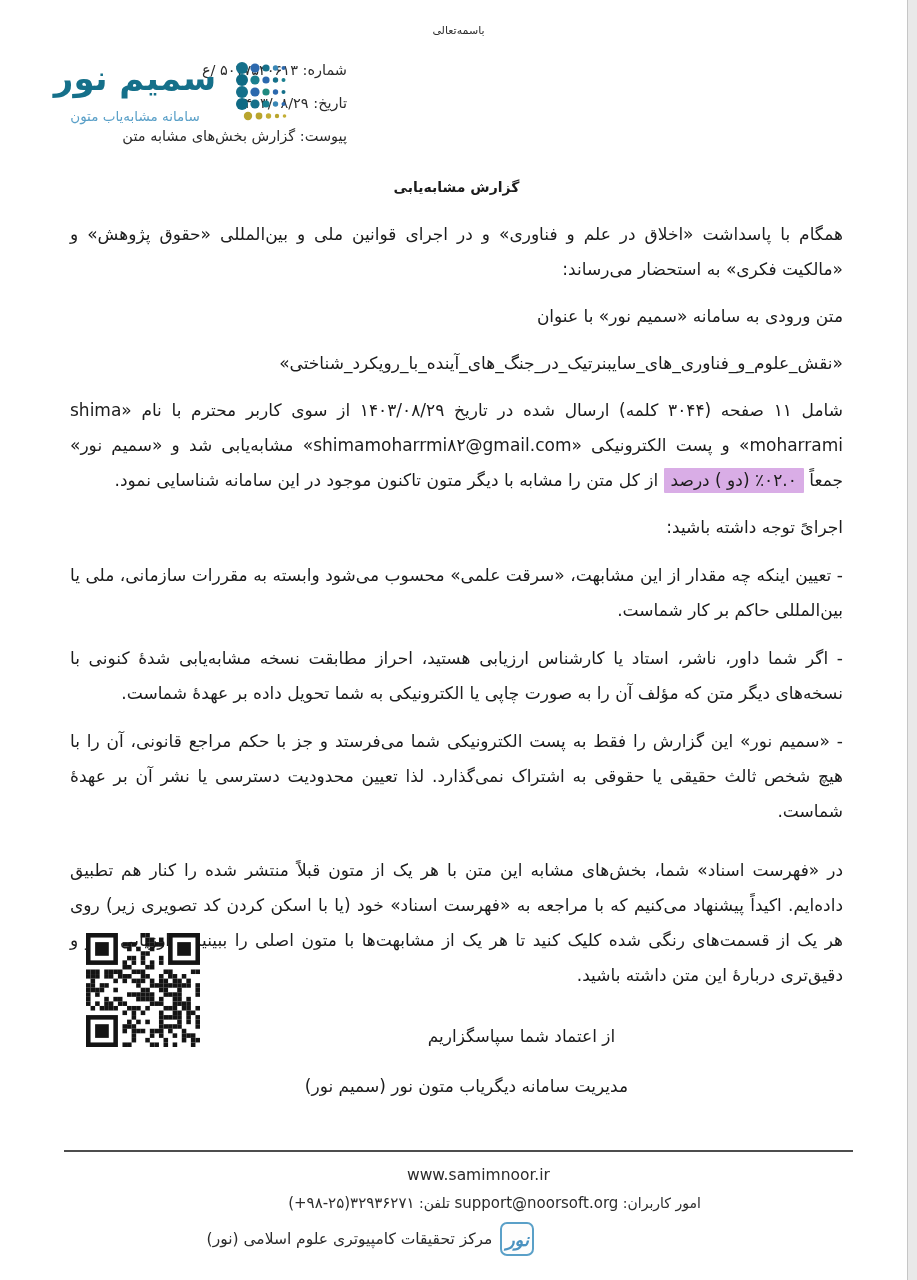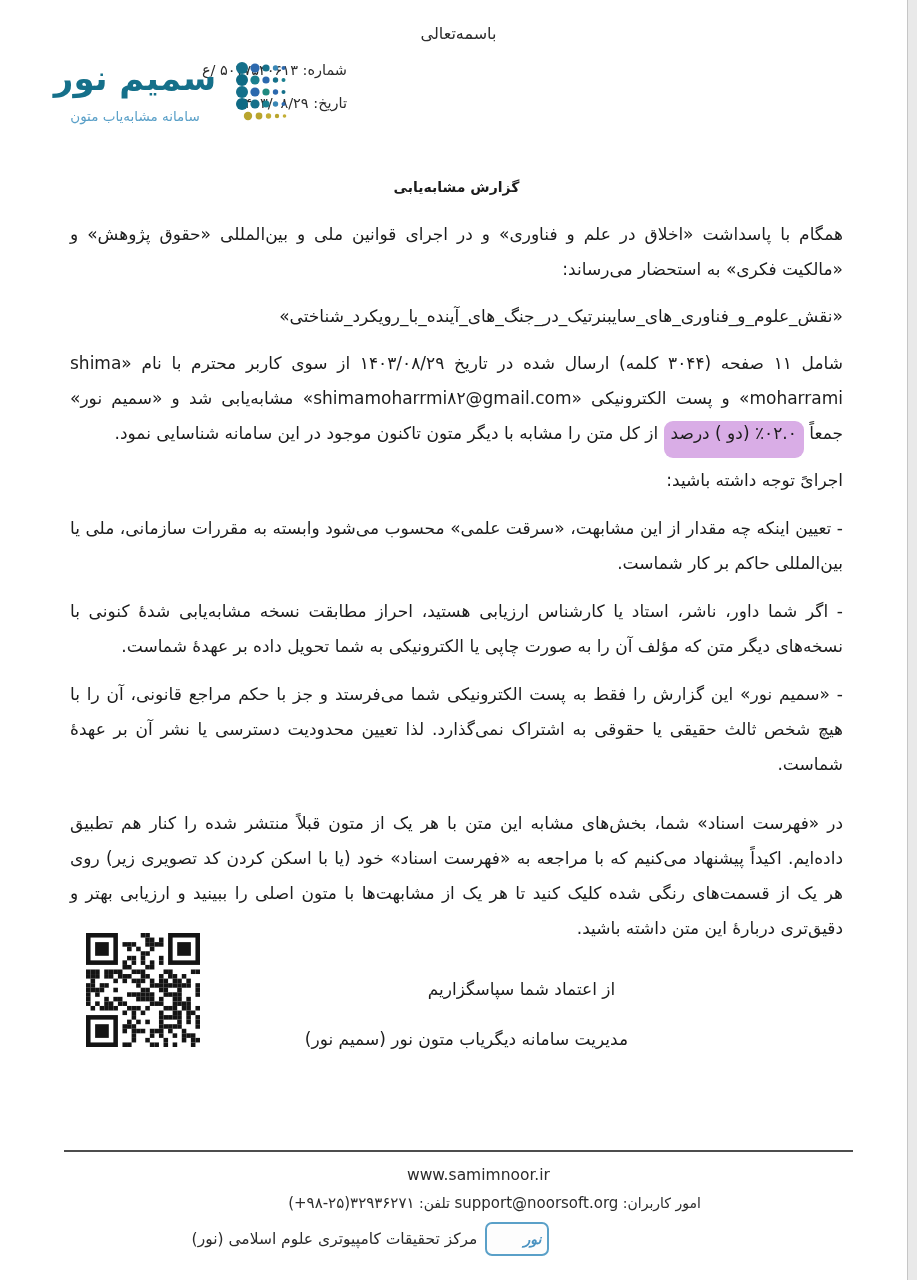--- a/index.html
+++ b/index.html
@@ -2,66 +2,67 @@
 <html lang="fa" dir="rtl"><head>
 <meta charset="utf-8">
 <style>
   html,body{margin:0;padding:0;background:#f2f2f2;}
   .page{
     position:relative;width:917px;height:1280px;background:#ffffff;
     font-family:"DejaVu Sans",sans-serif;direction:rtl;color:#1e1e1e;overflow:hidden;
     margin:0 auto;
   }
   .scan-strip{position:absolute;top:0;right:0;width:9px;height:100%;background:#e9e9e9;border-left:1px solid #c6c6c6;}
-  .bismillah{position:absolute;top:24px;left:0;width:100%;text-align:center;font-size:16px;color:#2d2d2d;}
+  .bismillah{position:absolute;top:24px;left:0;width:100%;text-align:center;font-size:11px;color:#2d2d2d;}
   
   .meta{position:absolute;top:60px;right:570px;width:260px;text-align:right;font-size:14.5px;color:#2b2b2b;}
   .meta div{margin-bottom:13px;line-height:20px;}
   
   .brand{position:absolute;top:58px;left:36px;width:256px;display:flex;flex-direction:row;align-items:flex-start;}
   .brand-dots{flex:0 0 auto;margin-top:2px;}
   .brand-text{flex:1;text-align:center;}
   .brand-title{font-size:34px;font-weight:bold;color:#15708a;line-height:40px;}
   .brand-subtitle{font-size:13.5px;color:#5aa0c8;margin-top:10px;letter-spacing:0.5px;}
   
   .body-col{position:absolute;top:170px;right:62px;left:58px;font-size:17px;line-height:35px;color:#1c1c1c;}
   .report-title{text-align:center;font-weight:bold;font-size:14px;margin:0 0 12px 0;}
   .body-col p{margin:12px;text-align:justify;}
   .single-line{text-align:right;}
   .doc-title{text-align:center;}
   .ltr{direction:ltr;unicode-bidi:isolate;}
-  .hl{background:#d9ade6;border-radius:9px;padding:2px 7px 15px;box-decoration-break:clone;-webkit-box-decoration-break:clone;}
+  .hl{background:#d9ade6;border-radius:1px;padding:2px 7px 3px;box-decoration-break:clone;-webkit-box-decoration-break:clone;}
   .attention{margin-top:4px !important;}
   .note{margin-top:13px !important;}
   .closing{margin-top:24px !important;}
   .center-line{text-align:center !important;margin-top:26px !important;}
   .thanks{transform:translateX(65px);}
   .signature{margin-top:15px !important;transform:translateX(10px);}
   
   .qr{position:absolute;top:933px;right:717px;left:auto;width:114px;height:114px;}
   .qr svg{width:114px;height:114px;display:block;}
   
   .rule{position:absolute;top:1150px;left:64px;right:64px;height:2px;background:#4d4d4d;}
   .website{position:absolute;top:1166px;left:0;width:100%;text-align:center;font-size:15.5px;color:#2b2b2b;direction:ltr;margin-left:20px;}
   .support-line{position:absolute;top:1194px;left:0;width:100%;text-align:center;font-size:14px;color:#2b2b2b;padding-left:36px;}
   .support-line .ltr{font-size:15px;}
   .org-line{position:absolute;top:1222px;left:0;width:100%;display:flex;justify-content:center;align-items:center;gap:8px;transform:translateX(-88px);font-size:15.5px;color:#2b2b2b;}
-  .badge{flex:0 0 auto;width:30px;height:30px;border:2px solid #5aa0c8;border-radius:7px;display:flex;align-items:center;justify-content:center;color:#4a92c0;font-weight:bold;font-style:italic;font-size:14px;background:#fdfdfd;padding-left:30px;}
+  .badge{flex:0 0 auto;width:30px;height:30px;border:2px solid #5aa0c8;border-radius:7px;display:flex;align-items:center;justify-content:center;color:#4a92c0;font-weight:bold;font-style:italic;font-size:18px;background:#fdfdfd;}
 </style>
 </head>
 <body>
 
 <div class="page">
   <div class="scan-strip"></div>
 
   <div class="bismillah">باسمه‌تعالی</div>
 
   <div class="meta">
     <div>شماره: ۵۰۷۷۵۴۰۶۱۳ /ع</div>
     <div>تاریخ: ۱۴۰۳/۰۸/۲۹</div>
+    <div>پیوست: گزارش بخش‌های مشابه متن</div>
   </div>
 
   <div class="brand">
     <div class="brand-dots">
       <svg width="58" height="64" viewBox="0 0 58 64">
         <g>
           <circle cx="8" cy="8" r="6" fill="#15708a"></circle>
             <circle cx="21" cy="8" r="4.6" fill="#2c69ae"></circle>
             <circle cx="32" cy="8" r="3.6" fill="#15708a"></circle>
             <circle cx="41.5" cy="8" r="2.7" fill="#3a87b5"></circle>
@@ -93,20 +94,21 @@
       <div class="brand-title">سمیم نور</div>
       <div class="brand-subtitle">سامانه مشابه‌یاب متون</div>
     </div>
   </div>
 
   <div class="body-col">
     <div class="report-title">گزارش مشابه‌یابی</div>
 
     <p>همگام با پاسداشت «اخلاق در علم و فناوری» و در اجرای قوانین ملی و بین‌المللی «حقوق پژوهش» و «مالکیت فکری» به استحضار می‌رساند:</p>
 
+    <p class="single-line">متن ورودی به سامانه «سمیم نور» با عنوان</p>
 
     <p class="doc-title">«نقش_علوم_و_فناوری_های_سایبنرتیک_در_جنگ_های_آینده_با_رویکرد_شناختی»</p>
 
     <p>
       <span>شامل ۱۱ صفحه (۳۰۴۴ کلمه) ارسال شده در تاریخ ۱۴۰۳/۰۸/۲۹ از سوی کاربر محترم با نام «</span><span class="ltr">shima moharrami</span><span>» و پست الکترونیکی «</span><span class="ltr">shimamoharrmi۸۲@gmail.com</span><span>» مشابه‌یابی شد و «سمیم نور» جمعاً </span><span class="hl"><span class="ltr">٪۰۲.۰</span><span> (دو ) درصد</span></span><span> از کل متن را مشابه با دیگر متون تاکنون موجود در این سامانه شناسایی نمود.</span>
     </p>
 
     <p class="attention single-line">اجرایً توجه داشته باشید:</p>
 
     <p class="note">- تعیین اینکه چه مقدار از این مشابهت، «سرقت علمی» محسوب می‌شود وابسته به مقررات سازمانی، ملی یا بین‌المللی حاکم بر کار شماست.</p>

